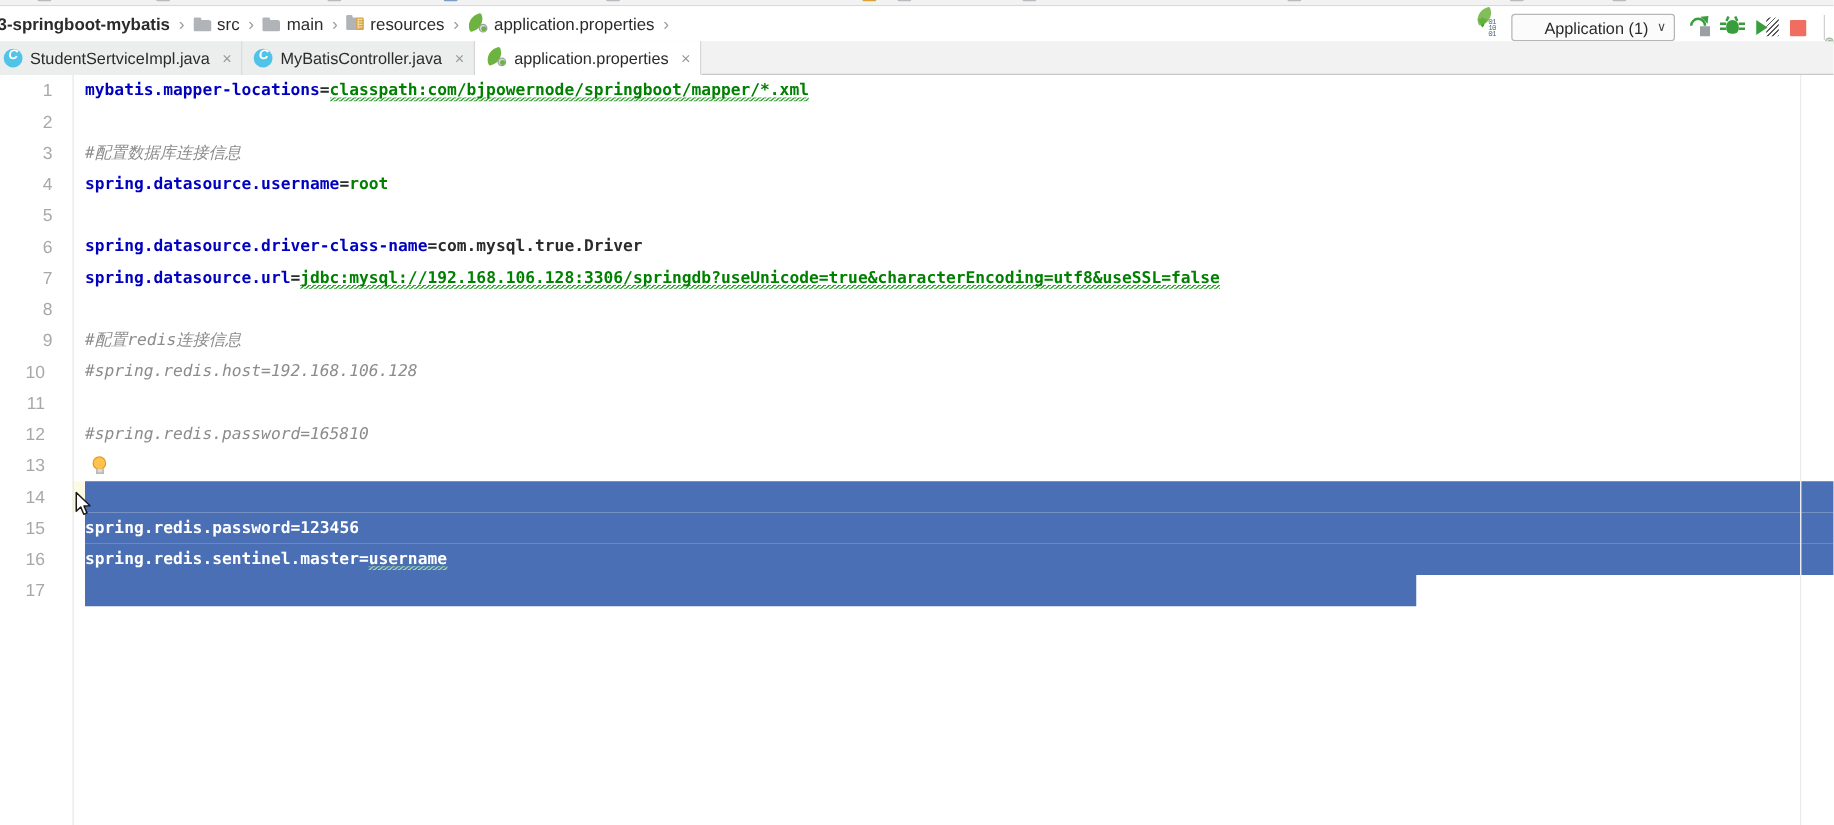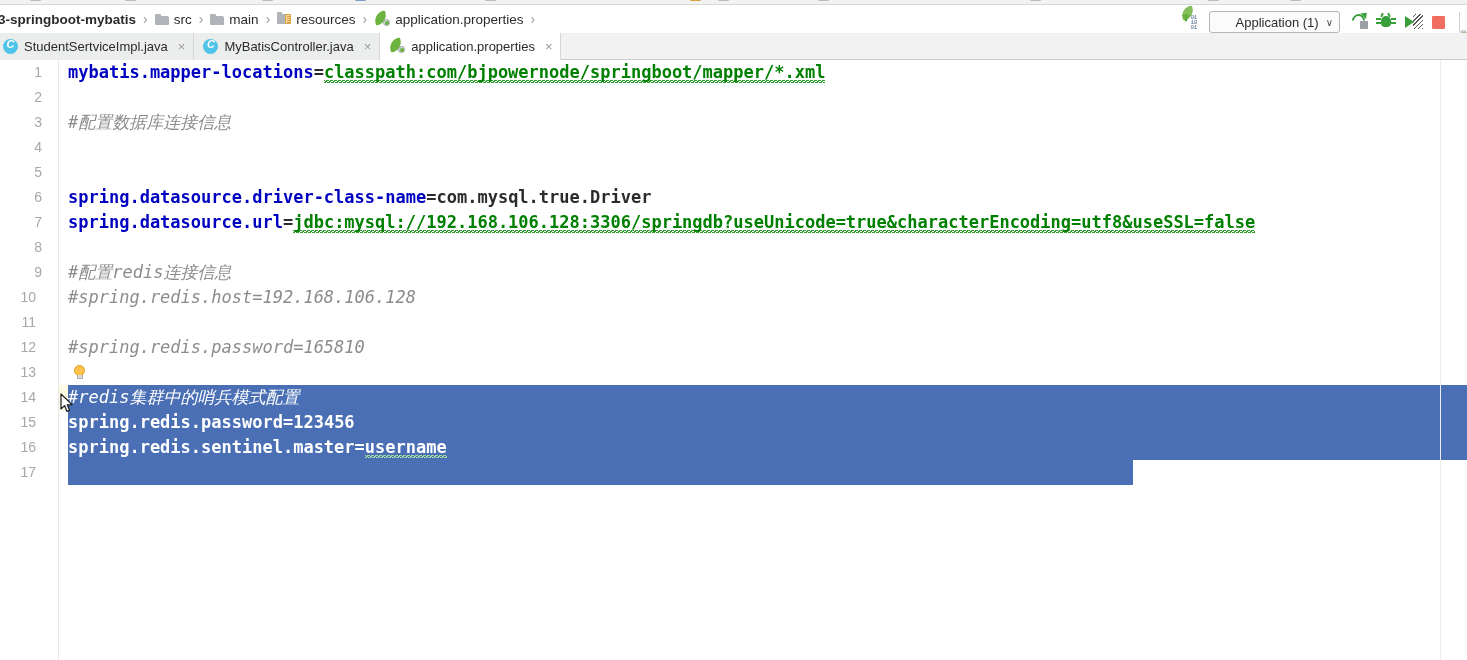--- a/index.html
+++ b/index.html
@@ -149,21 +149,21 @@
 
   .caret-line {
     position:absolute; left:0; width:1467px; height:25px;
     background:#fcfae2;
   }
 
   .code-layer { position:absolute; left:0; top:0; width:1467px; height:600px; }
   .cl {
     position:absolute; left:68px; height:25px; line-height:25px;
     font-family:"DejaVu Sans Mono","Liberation Mono", monospace;
-    font-size:17px; white-space:pre; letter-spacing:0px;
+    font-size:13px; white-space:pre; letter-spacing:0px;
   }
   .key  { color:#0000c0; font-weight:bold; }
   .val  { color:#008000; font-weight:bold; }
   .eq   { color:#2b2b2b; font-weight:bold; }
   .cmt  { color:#8c8c8c; font-style:italic; font-weight:normal; }
   .sel-text { color:#ffffff; font-weight:bold; }
   .sel-cmt  { color:#ffffff; font-style:italic; font-weight:normal; }
 
   .selband { position:absolute; background:#4a6fb5; }
 
@@ -362,31 +362,31 @@
       <div class="ln" style="top:400px; left:-2px">17</div>
     </div>
     <div class="gutter-div"></div>
 
     <div class="code-layer">
 
       <div class="cl" style="top:0px"><span class="key">mybatis.mapper-locations</span><span class="eq">=</span><span class="val squig">classpath:com/bjpowernode/springboot/mapper/*.xml</span></div>
 
       <div class="cl" style="top:50px"><span class="cmt">#配置数据库连接信息</span></div>
 
+      <div class="cl" style="top:75px"><span class="key">spring.datasource.username</span><span class="eq">=</span><span class="val">root</span></div>
 
 
       <div class="cl" style="top:125px"><span class="key">spring.datasource.driver-class-name</span><span class="eq">=</span><span class="eq">com.mysql.true.Driver</span></div>
 
       <div class="cl" style="top:150px"><span class="key">spring.datasource.url</span><span class="eq">=</span><span class="val squig">jdbc:mysql://192.168.106.128:3306/springdb?useUnicode=true&amp;characterEncoding=utf8&amp;useSSL=false</span></div>
 
       <div class="cl" style="top:200px"><span class="cmt">#配置redis连接信息</span></div>
       <div class="cl" style="top:225px"><span class="cmt">#spring.redis.host=192.168.106.128</span></div>
       <div class="cl" style="top:275px"><span class="cmt">#spring.redis.password=165810</span></div>
 
-      <div class="cl" style="top:325px"><span class="sel-cmt">#redis集群中的哨兵模式配置</span></div>
 
       <div class="cl" style="top:350px"><span class="sel-text">spring.redis.password</span><span class="sel-text">=</span><span class="sel-text">123456</span></div>
 
       <div class="cl" style="top:375px"><span class="sel-text">spring.redis.sentinel.master</span><span class="sel-text">=</span><span class="sel-text squig-w">username</span></div>
 
     </div>
 
     <div class="bulb" style="left:72px; top:305px">
       <i class="glass"></i>
         <i class="base"></i>

